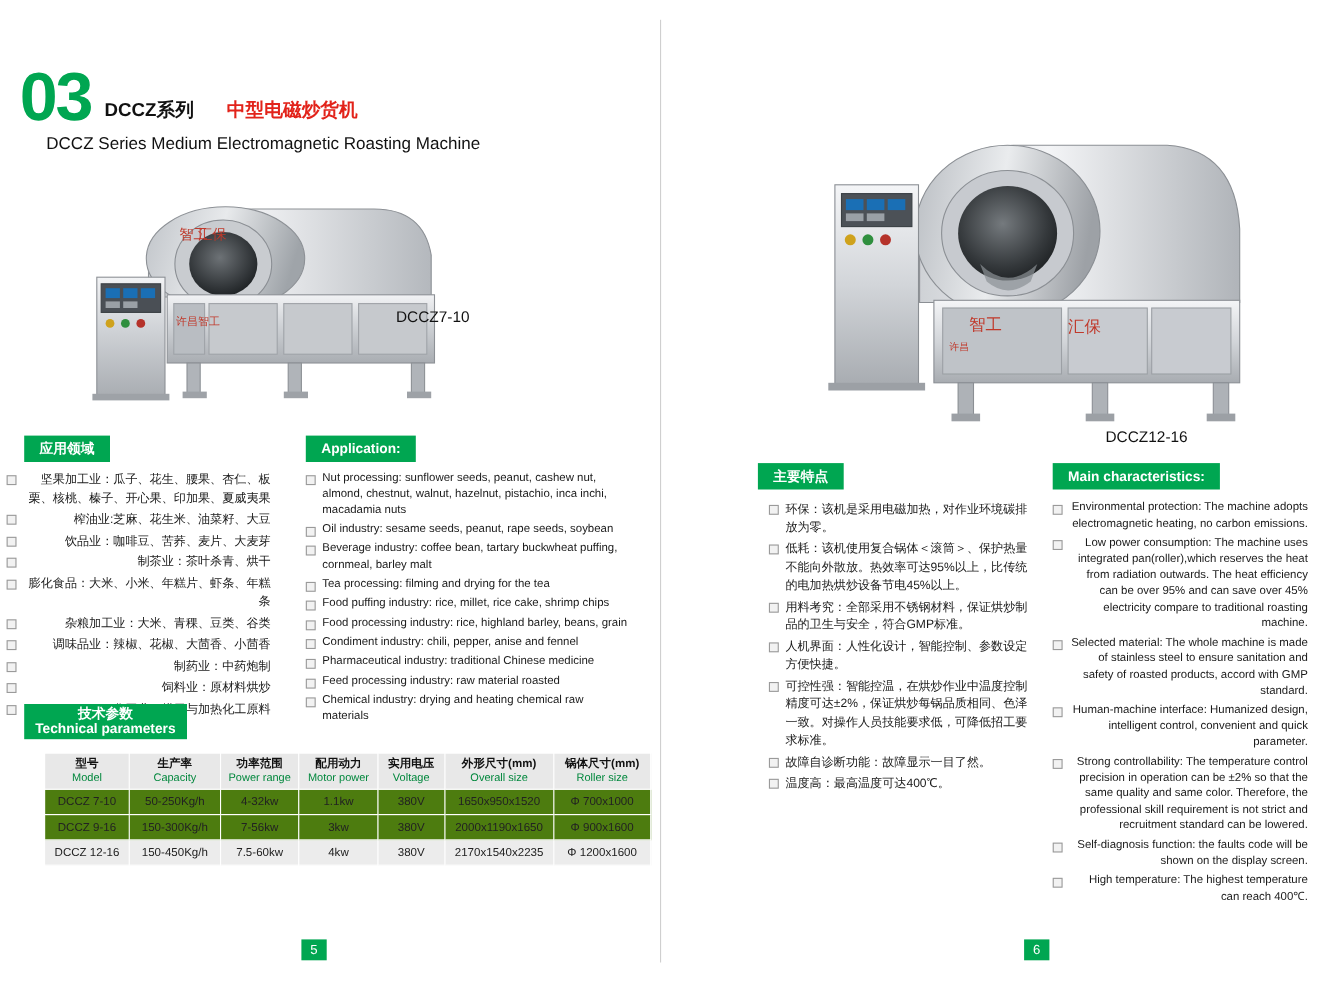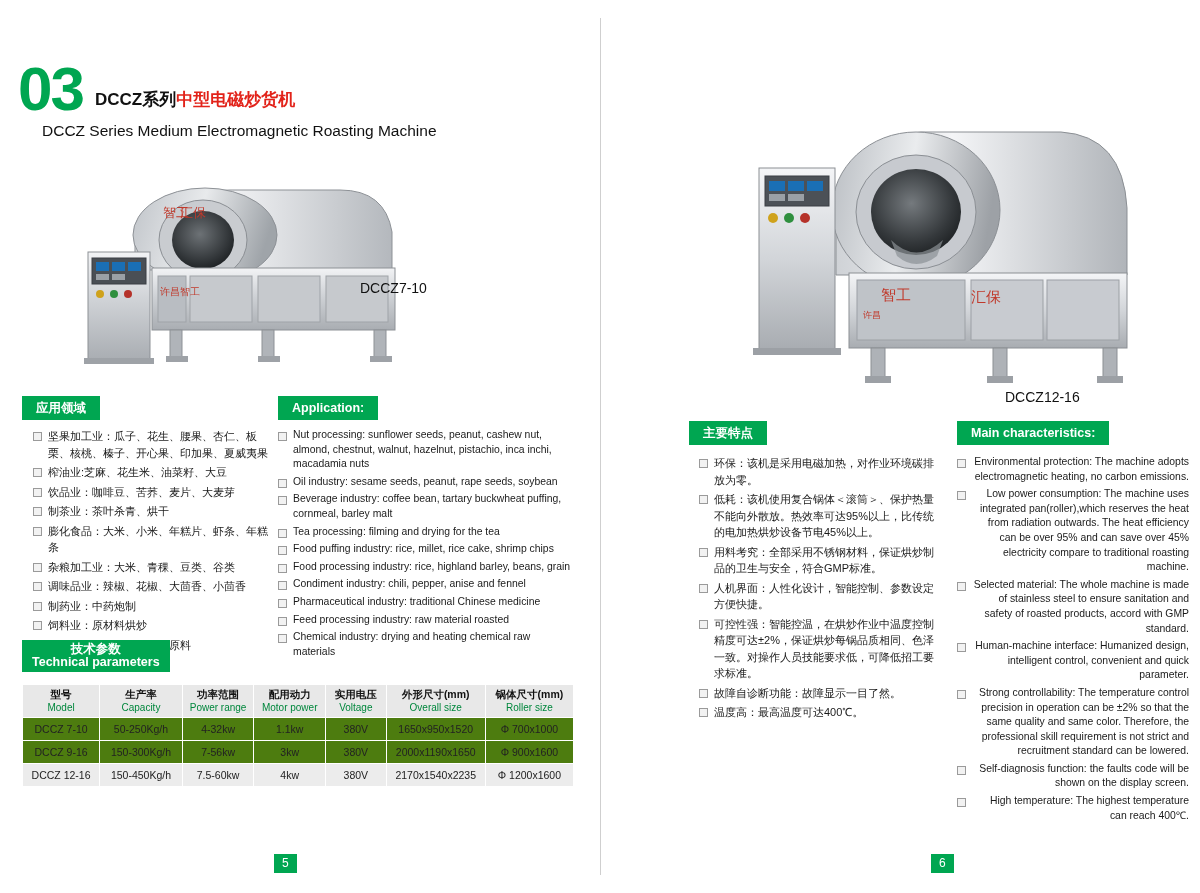--- a/index.html
+++ b/index.html
@@ -21,21 +21,21 @@
   .big-num{
     font-family:"Liberation Sans", sans-serif;
     font-size:62px;font-weight:bold;color:#00a651;line-height:58px;
     letter-spacing:-2px;
   }
   .title-cn{
     position:absolute;left:95px;top:88px;
     font-size:17px;font-weight:bold;color:#111;
     white-space:nowrap;
   }
-  .title-cn .red{color:#e2231a;}
+  .title-cn .red{color:#e2231a;margin-left:30px;}
   .title-en{
     position:absolute;left:42px;top:122px;
     font-size:15.5px;color:#111;font-weight:normal;
     white-space:nowrap;
   }
 
   
   .machine{position:absolute;}
   .cap-label{position:absolute;font-size:14px;color:#111;}
 
@@ -166,21 +166,21 @@
   </div>
   <div class="cap-label" style="left:360px;top:280px;">DCCZ7-10</div>
 
   <div style="position:absolute;left:22px;top:396px;">
     <span class="tab">应用领域</span>
   </div>
   <div style="position:absolute;left:278px;top:396px;">
     <span class="tab">Application:</span>
   </div>
 
-  <div style="position:absolute;left:33px;top:428px;width:240px;">
+  <div style="position:absolute;left:6px;top:428px;width:240px;text-align:right;">
     <ul class="bl cn">
       <li>坚果加工业：瓜子、花生、腰果、杏仁、板栗、核桃、榛子、开心果、印加果、夏威夷果</li>
       <li>榨油业:芝麻、花生米、油菜籽、大豆</li>
       <li>饮品业：咖啡豆、苦荞、麦片、大麦芽</li>
       <li>制茶业：茶叶杀青、烘干</li>
       <li>膨化食品：大米、小米、年糕片、虾条、年糕条</li>
       <li>杂粮加工业：大米、青稞、豆类、谷类</li>
       <li>调味品业：辣椒、花椒、大茴香、小茴香</li>
       <li>制药业：中药炮制</li>
       <li>饲料业：原材料烘炒</li>
@@ -203,21 +203,21 @@
     </ul>
   </div>
 
   <div style="position:absolute;left:22px;top:640px;">
     <span class="tab two-line">
       <span style="display:block">技术参数</span>
       <span style="display:block">Technical parameters</span>
     </span>
   </div>
 
-  <div style="position:absolute;left:22px;top:684px;width:552px;">
+  <div style="position:absolute;left:40px;top:684px;width:552px;">
     <table class="spec">
       <thead>
         <tr>
           <th style="width:14%">
             <span class="cn">型号</span>
             <span class="en">Model</span>
           </th>
           <th style="width:15%">
             <span class="cn">生产率</span>
             <span class="en">Capacity</span>

